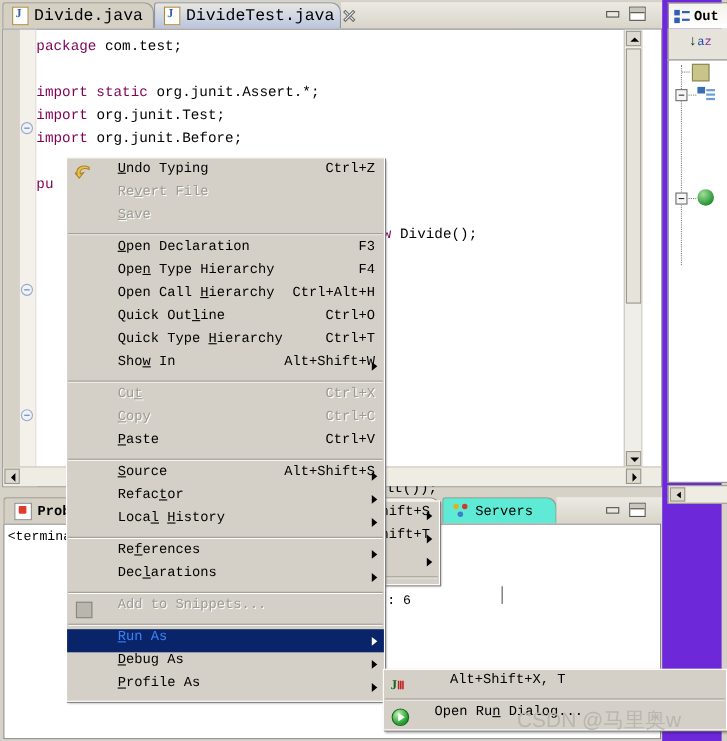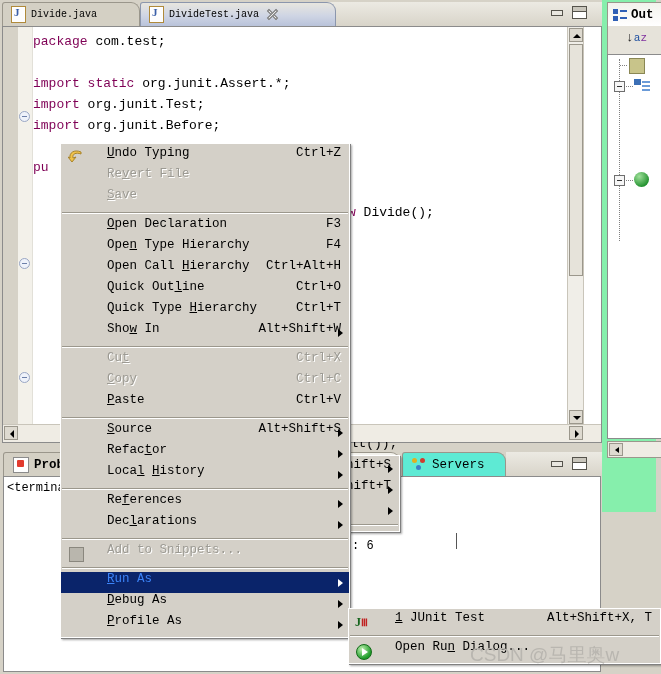--- a/index.html
+++ b/index.html
@@ -9,27 +9,27 @@
     font-family:"Liberation Sans", sans-serif;
     font-size:12px;color:#000;
   }
   .abs{position:absolute;}
 
   
   #editor-window{left:0;top:0;width:604px;height:445px;background:#d6d2c7;}
   #tabbar{position:absolute;left:0;top:0;width:604px;height:26px;}
   .tab{
     position:absolute;top:2px;height:24px;
-    font-family:"Liberation Mono", monospace;font-size:10px;
+    font-family:"Liberation Mono", monospace;font-size:15px;
     display:flex;align-items:center;gap:5px;padding:0 10px 0 8px;
     box-sizing:border-box;
     border-top-left-radius:3px;border-top-right-radius:9px;
   }
   #tab-0{left:2px;width:138px;background:#d4d0c4;border:1px solid #9a968b;border-bottom:none;color:#000;}
-  #tab-1{left:140px;width:196px;
+  #tab-1{left:140px;width:170px;
     background:linear-gradient(180deg,#e8e6df 0%,#cfd5e4 55%,#b9c3da 100%);
     border:1px solid #8b96ad;border-bottom:none;}
   .jicon{
     width:13px;height:15px;background:#fdfdfd;border:1px solid #b08a3a;
     display:inline-block;position:relative;flex:none;
     box-shadow:inset 0 0 0 1px #fff;
   }
   .jicon:after{
     content:"J";position:absolute;left:2px;top:-1px;font:bold 11px "Liberation Serif",serif;color:#3a5fa8;
   }
@@ -88,21 +88,21 @@
   #btab-strip{position:absolute;left:506px;top:2px;width:98px;height:24px;background:linear-gradient(180deg,#eceae3,#d8d4c9);}
   .pbicon{width:14px;height:14px;background:#fff;border:1px solid #8b8b8b;position:relative;flex:none;}
   .pbicon:after{content:"";position:absolute;left:3px;top:2px;width:7px;height:7px;background:#e23b2e;border-radius:1px;}
   .svicon{width:15px;height:13px;position:relative;flex:none;}
   .svicon i{position:absolute;width:5px;height:5px;border-radius:50%;display:block;}
   #console-area{position:absolute;left:3px;top:26px;width:598px;height:196px;background:#fff;border:1px solid #8b8b8b;box-sizing:border-box;
      font-family:"Liberation Mono",monospace;font-size:12px;}
   #console-line{position:absolute;left:3px;top:4px;white-space:pre;}
 
   
-  #outline{left:602px;top:0;width:54px;height:512px;background:#86efac;}
+  #outline{left:602px;top:0;width:54px;height:674px;background:#6d28d9;}
   #otab{position:absolute;left:5px;top:2px;width:60px;height:24px;display:flex;align-items:center;gap:4px;padding-left:5px;
     box-sizing:border-box;background:linear-gradient(180deg,#f3f2ec,#ffffff);border:1px solid #9a968b;border-bottom:none;
     font-family:"Liberation Mono",monospace;font-size:12.5px;font-weight:bold;overflow:hidden;}
   .olicon{width:14px;height:13px;position:relative;flex:none;}
   .olicon i{position:absolute;background:#2f5fb5;display:block;}
   #otoolbar{position:absolute;left:5px;top:26px;width:60px;height:28px;background:#e6e3da;border:1px solid #9a968b;border-top:none;}
   #sortglyph{position:absolute;left:18px;top:4px;font-family:Liberation Mono, monospace;font-size:13px;}
   #otree{position:absolute;left:5px;top:54px;width:60px;height:385px;background:#fff;border:1px solid #8b8b8b;box-sizing:border-box;}
   .tline{position:absolute;border-left:1px dotted #808080;}
   .tnode{position:absolute;width:11px;height:11px;border:1px solid #6e6e6e;background:#f6f6f6;box-sizing:border-box;}
@@ -393,21 +393,20 @@
   <div class="mi">
     <span class="lbl"><u>P</u>rofile As</span>
     <span class="acc"></span>
     <span class="arrow"></span>
   </div>
 </div>
 
 <div class="abs menu" id="menu-sub">
   <div class="mi">
     <span class="junit-icon">J<b>Ⅲ</b></span>
-    <span class="lbl"><u>1</u> JUnit Test</span>
     <span class="acc">Alt+Shift+X, T</span>
   </div>
   <div class="sep"></div>
   <div class="mi">
     <span class="run-icon"></span>
     <span class="lbl">Open Ru<u>n</u> Dialog...</span>
   </div>
 </div>
 
 <div class="abs" id="watermark">CSDN @马里奥w</div>

